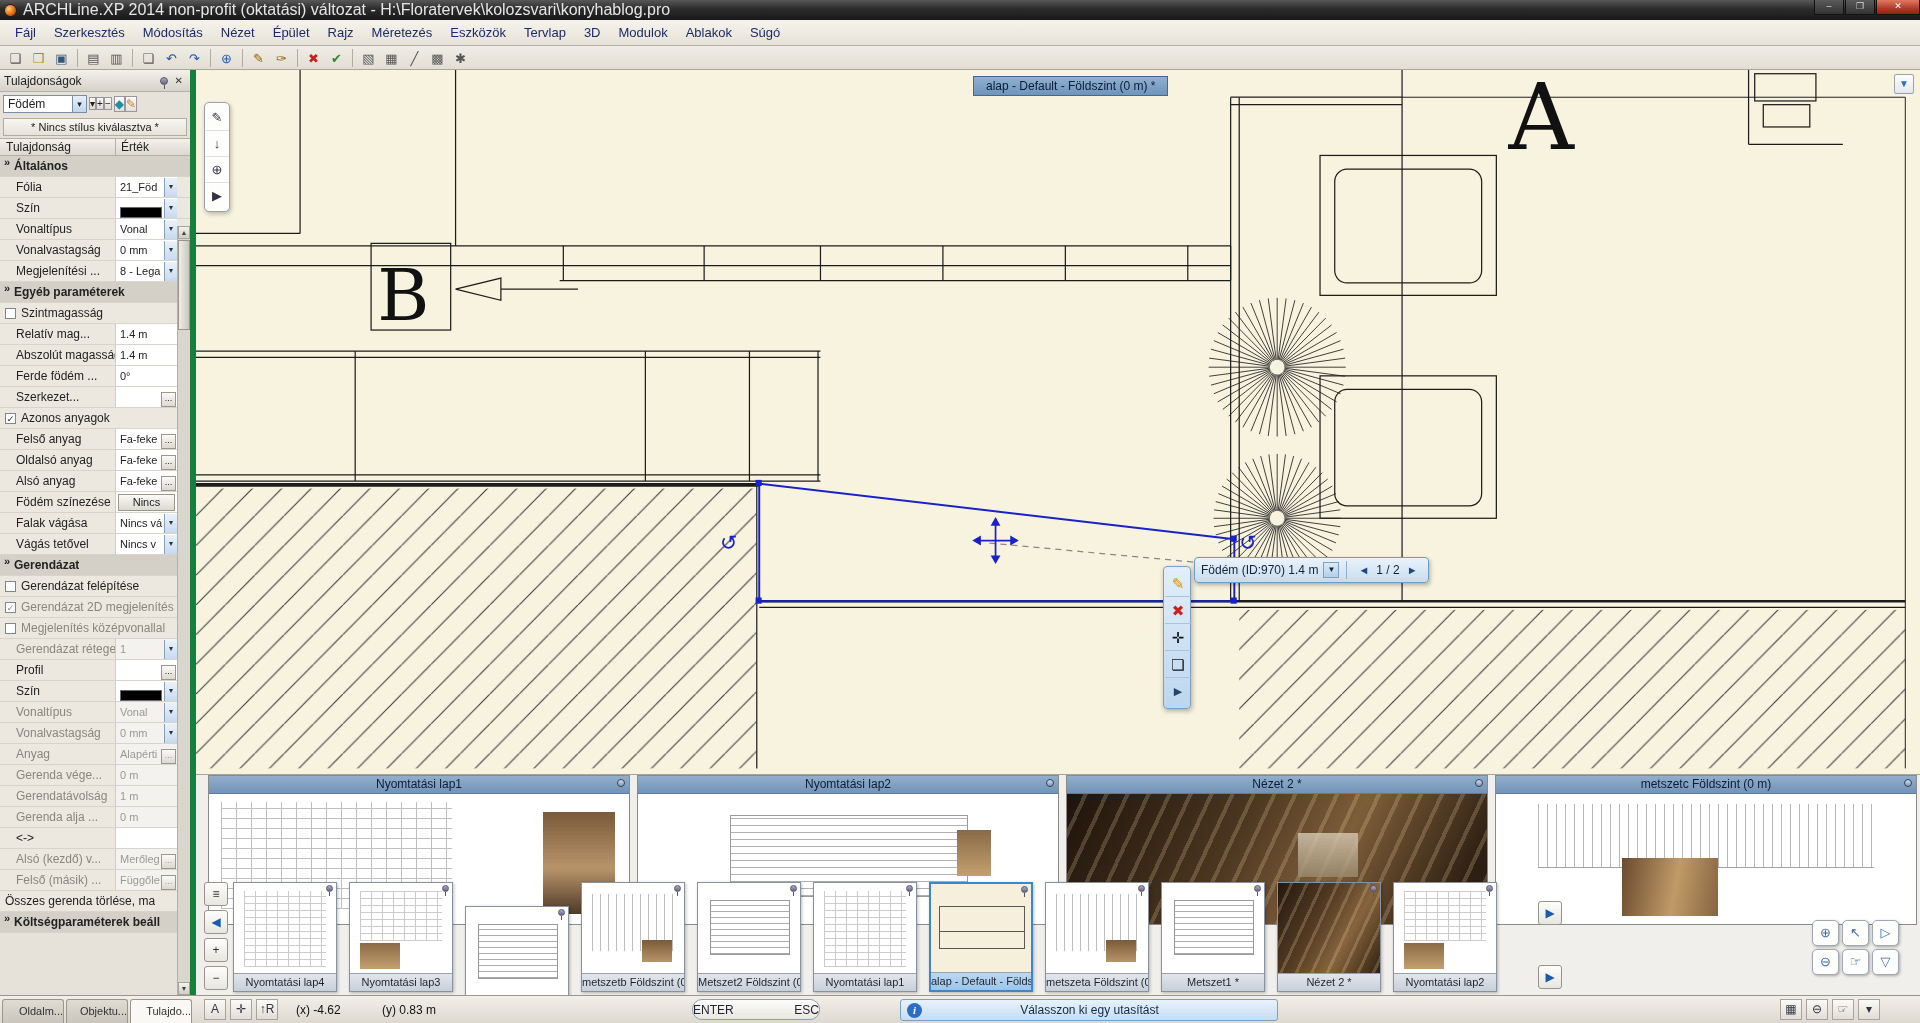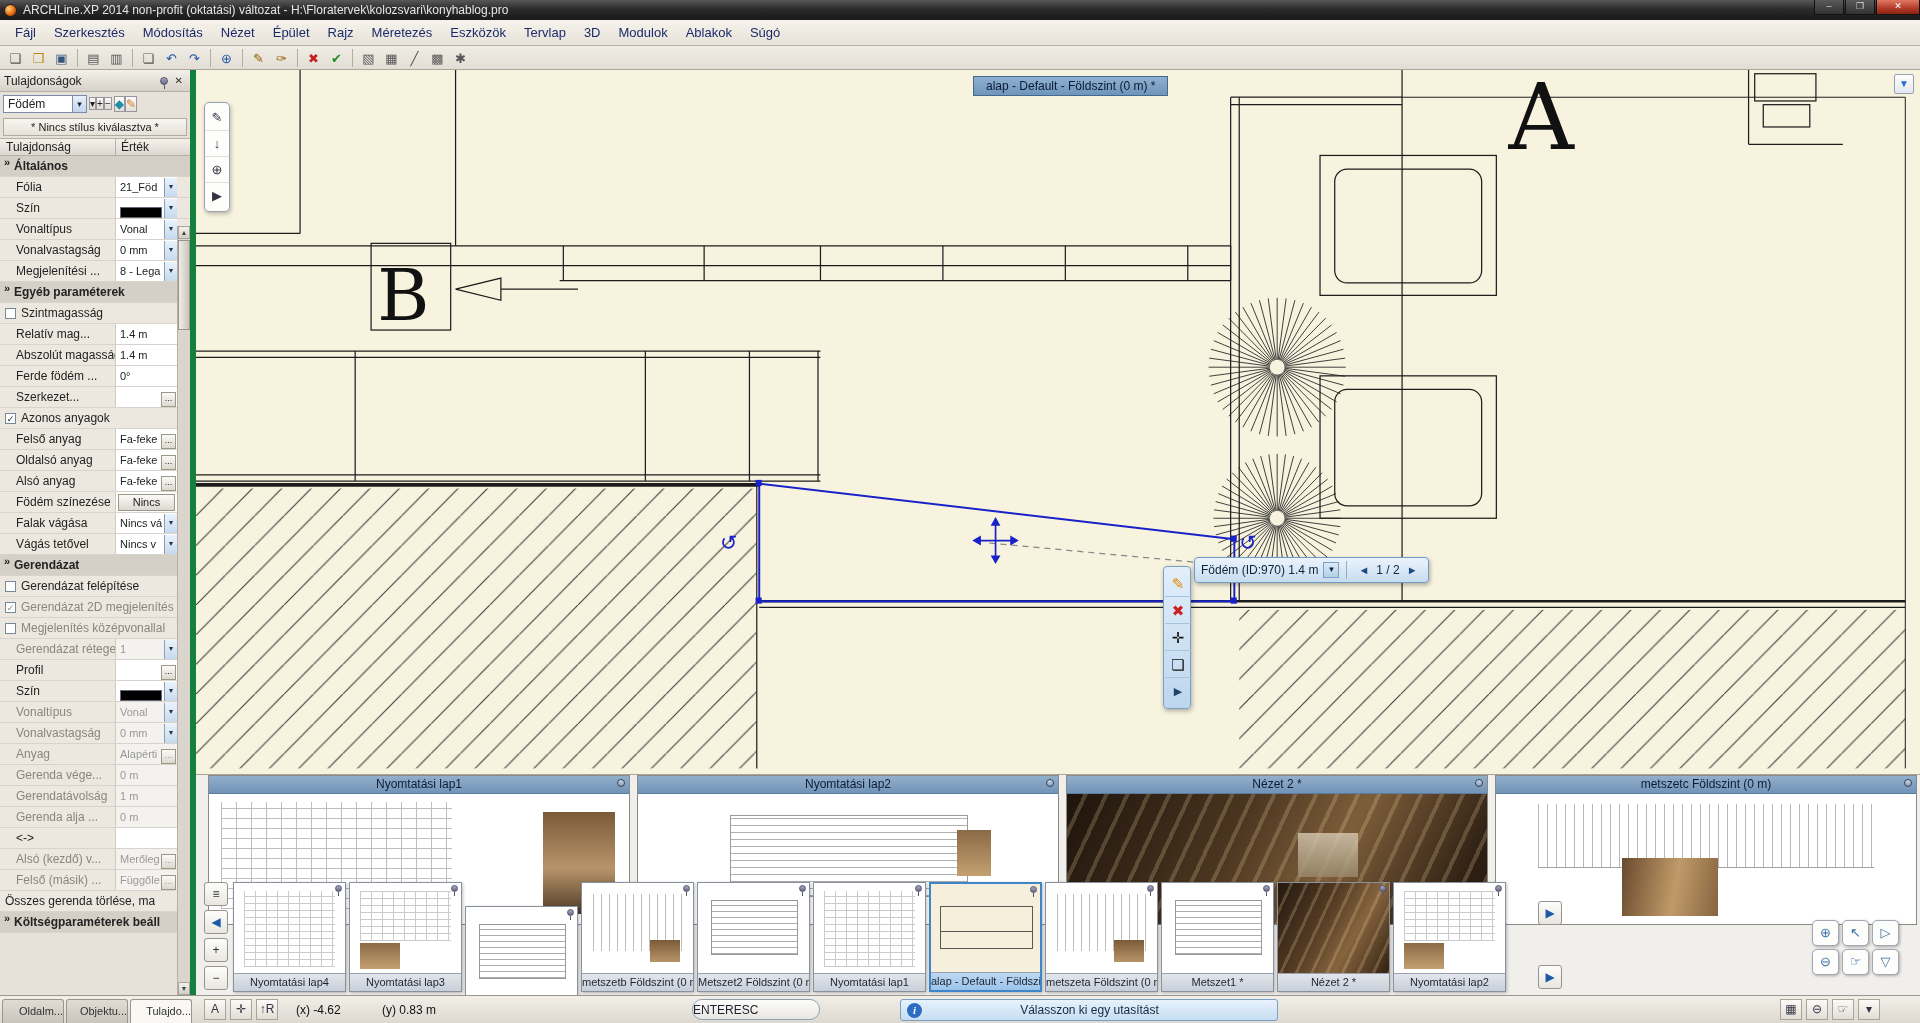--- a/index.html
+++ b/index.html
@@ -1,20 +1,20 @@
 <!DOCTYPE html>
 <html><head>
 <meta charset="utf-8">
 <style>
 *{margin:0;padding:0;box-sizing:border-box}
 html,body{width:1920px;height:1023px;overflow:hidden;font-family:"Liberation Sans",sans-serif;font-size:12px;color:#222;background:#e8e4dc;position:relative}
 
 .titlebar{position:absolute;left:0;top:0;width:1920px;height:20px;background:linear-gradient(180deg,#585858,#2b2b2b 45%,#191919);display:flex;align-items:center;color:#e6e6e6;z-index:20}
 .appicon{width:13px;height:13px;border-radius:50%;margin:0 6px 0 4px;background:radial-gradient(circle at 35% 35%,#ffd27a,#e86a10 55%,#7a2c00);border:1px solid #222;flex:none}
-.wtitle{font-size:12px;white-space:nowrap;overflow:hidden;flex:1}
+.wtitle{font-size:16px;white-space:nowrap;overflow:hidden;flex:1}
 .winbtns{display:flex;align-self:flex-start}
 .wb{width:30px;height:15px;background:linear-gradient(#5a5a5a,#333);border:1px solid #111;border-top:0;color:#ddd;font-size:9px;line-height:13px;text-align:center;margin-left:1px}
 .wb.close{width:44px;background:linear-gradient(#e07a62,#b03a28 60%,#8c2414);color:#fff}
 
 .menubar{position:absolute;left:0;top:20px;width:1920px;height:26px;background:linear-gradient(#f6f3ec,#e6e2d8);border-bottom:1px solid #b4b0a8;display:flex;align-items:center;padding-left:6px;z-index:19}
 .mitem{padding:3px 9px;font-size:13px;color:#1c2a6a;white-space:nowrap}
 .toolbar{position:absolute;left:0;top:46px;width:1920px;height:24px;background:linear-gradient(#f0ede6,#e2ded4);border-bottom:1px solid #aaa69e;display:flex;align-items:center;padding-left:4px;z-index:19}
 .ticon{width:21px;height:20px;text-align:center;line-height:20px;font-size:13px;border:1px solid transparent;border-radius:2px;margin:0 1px}
 .tsep{width:1px;height:18px;background:#b0aca2;margin:0 4px}
 
@@ -68,21 +68,21 @@
 .editstack{position:absolute;left:1163px;top:566px;width:28px;background:linear-gradient(#e2eefa,#bcd6ee);border:1px solid #7aa0c4;border-radius:4px;box-shadow:1px 2px 5px rgba(0,0,0,.3);z-index:5;padding:3px 0}
 .editstack .et{width:26px;height:27px;text-align:center;line-height:27px;font-size:15px;border-bottom:1px solid #a8c4dc;margin:0 1px}
 .editstack .et:last-child{border-bottom:0;font-size:11px}
 .collapsebtn{position:absolute;left:1894px;top:74px;width:20px;height:20px;background:linear-gradient(#fdfdfb,#e4e8ee);border:1px solid #98a2b0;color:#2a6fd0;font-size:10px;text-align:center;line-height:18px;z-index:5;border-radius:2px}
 
 .navigator{position:absolute;left:196px;top:774px;width:1724px;height:233px;background:#f0efec;border-top:1px solid #a8a49c;z-index:4}
 .bigprev{position:absolute;top:0;width:422px;height:150px;border:1px solid #8a8a88;background:#fff}
 .bp-label{position:relative;height:18px;background:linear-gradient(#92aecb,#7294b8);border-bottom:1px solid #5a7ea2;font-size:12px;color:#0c1c34;text-align:center;line-height:17px;white-space:nowrap;overflow:hidden}
 .bp-body{position:absolute;left:0;top:18px;right:0;bottom:0;overflow:hidden}
 .bpin{position:absolute;top:3px;right:4px;width:8px;height:8px;border:1px solid #345;border-radius:50%;background:linear-gradient(#cde,#89b);z-index:2}
-.thumb{position:absolute;width:113px;height:110px;border:1px solid #88929e;background:#fff;box-shadow:1px 1px 3px rgba(0,0,0,.25);z-index:6}
+.thumb{position:absolute;width:104px;height:110px;border:1px solid #88929e;background:#fff;box-shadow:1px 1px 3px rgba(0,0,0,.25);z-index:6}
 .thumb.active{border:2px solid #3f86c8}
 .t-body{position:absolute;left:0;top:0;right:0;height:92px;overflow:hidden}
 .thumb.active .t-body{height:90px}
 .t-label{position:absolute;left:0;right:0;bottom:0;height:18px;background:linear-gradient(#e2e6ec,#c8cfd8);border-top:1px solid #98a2ae;font-size:11px;text-align:center;line-height:16px;white-space:nowrap;overflow:hidden;color:#1c2430}
 .thumb.active .t-label{background:linear-gradient(#bcd8f2,#9cc4ea)}
 .tpin{position:absolute;top:2px;right:3px;width:7px;height:7px;border:1px solid #556;border-radius:50%;background:linear-gradient(#aac,#668);z-index:2}
 .tpin::after{content:'';position:absolute;left:2px;top:6px;width:1px;height:4px;background:#556}
 .navbtn{position:absolute;width:24px;height:24px;background:linear-gradient(#fdfdfb,#e8e6e0);border:1px solid #98948c;text-align:center;line-height:22px;font-size:12px;color:#333;z-index:7;border-radius:3px}
 .navbtn.arrow{color:#1c5aa8}
 .zoomcluster{position:absolute;left:1812px;top:920px;width:92px;z-index:8;display:flex;flex-wrap:wrap;gap:3px}
@@ -113,21 +113,21 @@
 .tk-plan{background:#f6efdb}
 .tk-plan::before{content:'';position:absolute;left:8%;top:24%;width:84%;height:46%;border:1px solid #333;background:linear-gradient(#333 0 0) 0 60%/100% 1px no-repeat;opacity:.8}
 .tk-render{background:linear-gradient(120deg,#241810,#553c24 40%,#86643e 65%,#302010)}
 .tk-render::before{content:'';position:absolute;inset:0;background:repeating-linear-gradient(115deg,transparent 0 11px,rgba(255,228,175,.2) 11px 14px)}
 
 .bottomstrip{position:absolute;left:0;top:995px;width:1920px;height:28px;background:linear-gradient(#f2efe8,#ddd9d1);border-top:1px solid #9a968e;z-index:12}
 .ptab{position:absolute;top:3px;height:25px;width:62px;background:linear-gradient(#e0dcd4,#c8c4bc);border:1px solid #9a968e;border-bottom:0;font-size:11px;text-align:right;line-height:22px;color:#333;border-radius:3px 3px 0 0;white-space:nowrap;overflow:hidden}
 .ptab.active{background:#faf8f4}
 .sbicon{position:absolute;top:3px;width:22px;height:21px;border:1px solid #a8a49c;background:linear-gradient(#fbfaf6,#e2ded6);text-align:center;line-height:19px;font-size:12px;color:#334}
 .coords{position:absolute;top:7px;font-size:12px;color:#111;white-space:nowrap}
-.pill{position:absolute;left:692px;top:3px;width:128px;height:21px;border:1px solid #8aa0b0;border-radius:10px;background:linear-gradient(#fdfdfb,#e8e6e0);display:flex;align-items:center;justify-content:flex-start;font-size:12px;color:#223}
+.pill{position:absolute;left:692px;top:3px;width:128px;height:21px;border:1px solid #8aa0b0;border-radius:10px;background:linear-gradient(#fdfdfb,#e8e6e0);display:flex;align-items:center;justify-content:space-between;font-size:12px;color:#223}
 .hintbar{position:absolute;left:900px;top:3px;width:378px;height:22px;border:1px solid #7aa0c4;border-radius:3px;background:linear-gradient(#e8f2fc,#c6ddf2);display:flex;align-items:center;font-size:12px;color:#122a44}
 .infoi{width:15px;height:15px;border-radius:50%;background:#2c6cc4;color:#fff;font-family:"Liberation Serif",serif;font-style:italic;font-weight:bold;font-size:11px;text-align:center;line-height:15px;margin:0 8px 0 6px;flex:none}
 .hinttext{flex:1;text-align:center;padding-right:28px;white-space:nowrap;overflow:hidden}
 </style>
 </head>
 <body>
 
 <div class="titlebar">
   <span class="appicon"></span>
   <span class="wtitle">ARCHLine.XP 2014 non-profit (oktatási) változat - H:\Floratervek\kolozsvari\konyhablog.pro</span>

